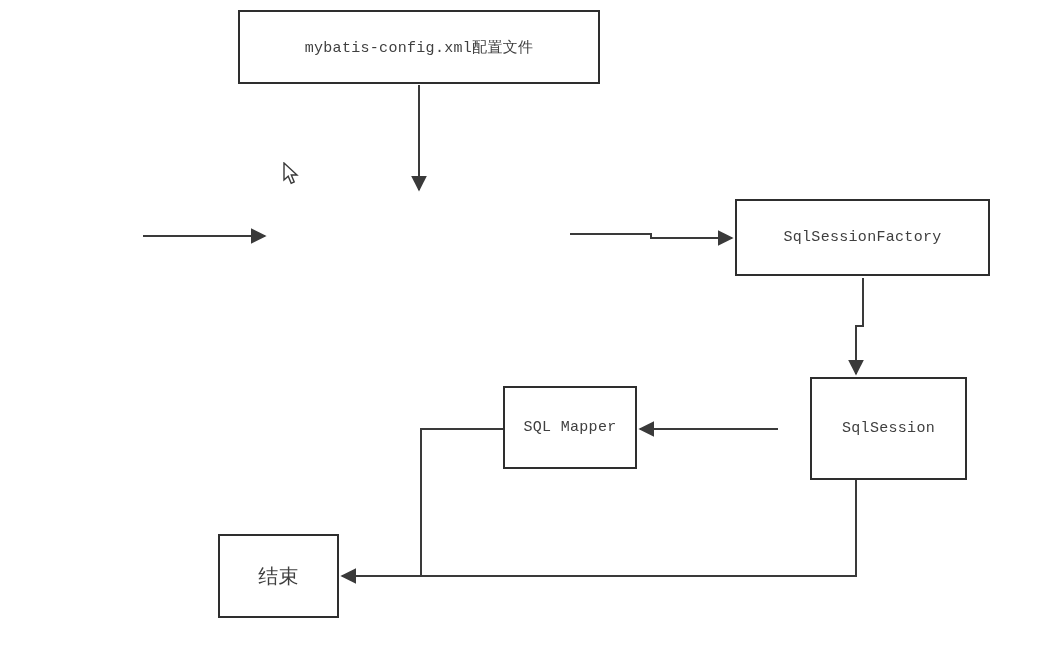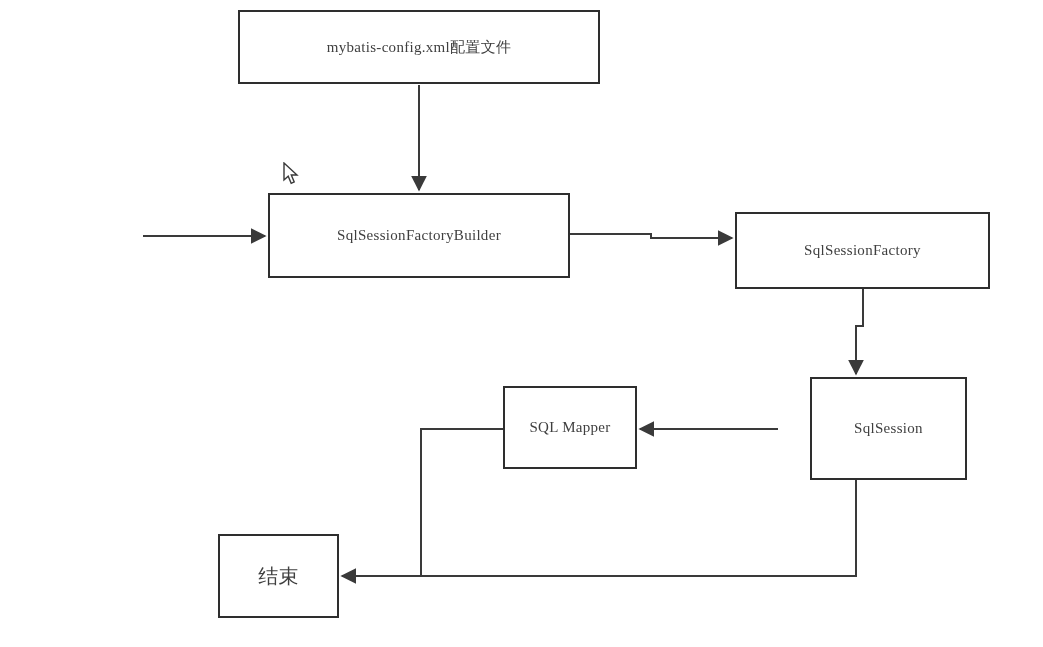--- a/index.html
+++ b/index.html
@@ -8,21 +8,21 @@
     --border: #2e2e2e;
     --text: #3f3f3f;
   }
   * { margin: 0; padding: 0; box-sizing: border-box; }
   html, body { background: var(--bg); }
   .canvas {
     position: relative;
     width: 1043px;
     height: 647px;
     background: var(--bg);
-    font-family: Liberation Serif, serif;
+    font-family: Liberation Mono, monospace;
     overflow: hidden;
     border-radius: 17px;
   }
   .edges {
     position: absolute;
     left: 0; top: 0;
     width: 1043px; height: 647px;
   }
   .edges polyline {
     fill: none;
@@ -38,21 +38,21 @@
     align-items: center;
     justify-content: center;
     color: var(--text);
     font-size: 15px;
     letter-spacing: 0.3px;
     text-align: center;
   }
   .node-config  { left: 238px; top: 10px;  width: 362px; height: 74px; }
   .node-start   { left: 22px;  top: 193px; width: 121px; height: 85px; font-size: 16px; }
   .node-builder { left: 268px; top: 193px; width: 302px; height: 85px; }
-  .node-factory { left: 735px; top: 212px; width: 255px; height: 77px; }
+  .node-factory { left: 735px; top: 199px; width: 255px; height: 77px; }
   .node-session { left: 778px; top: 377px; width: 157px; height: 103px; margin-left: 32px; }
   .node-mapper  { left: 503px; top: 386px; width: 134px; height: 83px; text-align: center; }
   .node-end     { left: 218px; top: 534px; width: 121px; height: 84px; font-size: 20px; }
   .cursor {
     position: absolute;
     left: 282px; top: 162px;
     width: 17px; height: 24px;
     pointer-events: none;
   }
 </style>
@@ -81,23 +81,20 @@
     <polyline points="503,429 421,429 421,577"></polyline>
 
     <polyline points="856,480 856,576 342,576" marker-end="url(#arrow)"></polyline>
   </svg>
 
   <div class="node node-config">
     <span>mybatis-config.xml配置文件</span>
   </div>
 
 
-  <div class="node node-builder">
-    <span>SqlSessionFactoryBuilder</span>
-  </div>
 
   <div class="node node-factory">
     <span>SqlSessionFactory</span>
   </div>
 
   <div class="node node-session">
     <span>SqlSession</span>
   </div>
 
   <div class="node node-mapper">

